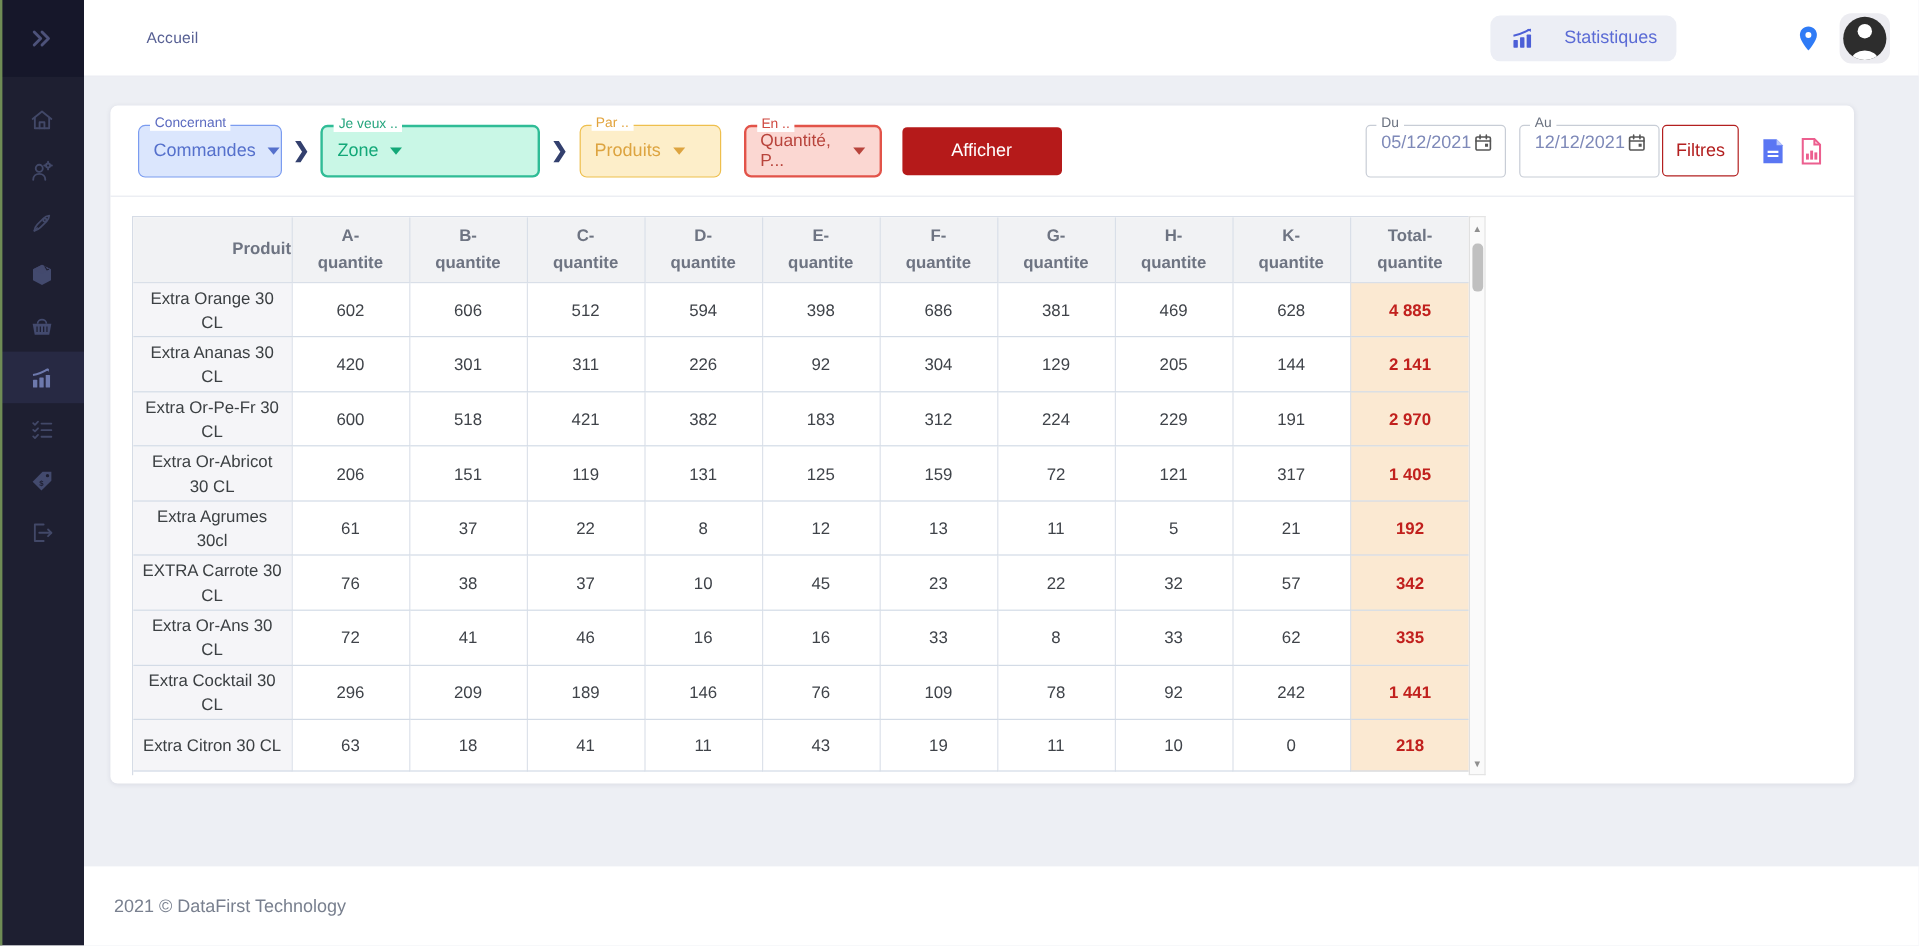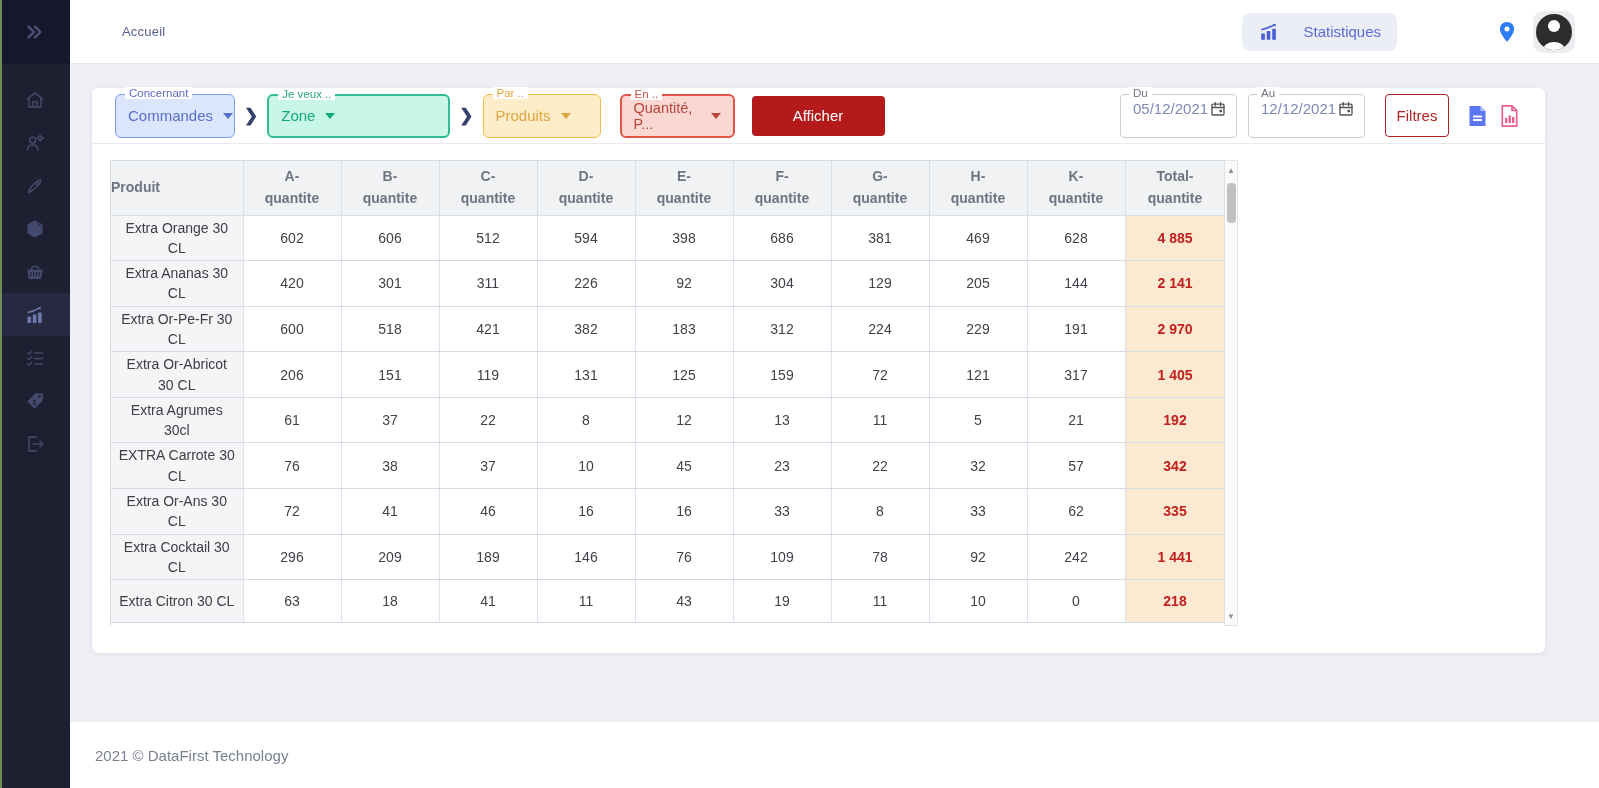--- a/index.html
+++ b/index.html
@@ -29,54 +29,54 @@
   .avatar-wrap { margin-left:16px; width:42px; height:42px; background:#ececf1; border-radius:10px; display:flex; align-items:center; justify-content:center; cursor:pointer; }
   .avatar { width:36px; height:36px; border-radius:50%; background:#2d2d2d; position:relative; overflow:hidden; }
   .avatar .head { position:absolute; top:6px; left:50%; transform:translateX(-50%); width:12px; height:12px; border-radius:50%; background:#fff; }
   .avatar .body { position:absolute; bottom:-8px; left:50%; transform:translateX(-50%); width:22px; height:16px; border-radius:50%; background:#fff; }
 
   
   .content { flex:1; background:#edeff4; padding:24px 0 0 22px; }
   .card { width:1453px; height:565px; background:#fff; border-radius:6px; box-shadow:0 1px 4px rgba(20,30,60,.08); }
 
   
-  .filter-bar { height:56px; display:flex; align-items:center; padding:0 25px 0 23px; border-bottom:1px solid #e8eaf0; }
+  .filter-bar { height:76px; display:flex; align-items:center; padding:0 25px 0 23px; border-bottom:1px solid #e8eaf0; }
   .ofield { position:relative; height:44px; border-radius:6px; display:flex; align-items:center; cursor:pointer; }
   .ofield .flabel { position:absolute; top:-8px; left:9px; font-size:11.5px; background:#fff; padding:0 4px; white-space:nowrap; }
   .ofield .fvalue { flex:1; display:flex; align-items:center; padding:0 12px; font-size:15px; }
   .caret { width:0; height:0; border-left:5.5px solid transparent; border-right:5.5px solid transparent; border-top:6.5px solid currentColor; margin-left:10px; }
   .f-blue  { width:120px; background:#dbe6fd; border:1.5px solid #7b9cf0; }
   .f-blue  .flabel { color:#5c6bc0; } .f-blue .fvalue { color:#5570cc; }
   .f-green { width:183px; background:#c9f7e6; border:2px solid #2fbc96; }
   .f-green .flabel { color:#26a57e; } .f-green .fvalue { color:#13a878; }
   .f-amber { width:118px; background:#fdeec9; border:1.5px solid #eebf4d; }
   .f-amber .flabel { color:#e2a33c; } .f-amber .fvalue { color:#dda440; }
   .f-red   { width:115px; background:#fbd7d2; border:2px solid #e25349; }
   .f-red   .flabel { color:#cf4a41; } .f-red .fvalue { color:#b8443c; font-size:14.5px; }
   .sep { color:#33406e; font-size:17px; font-weight:bold; margin:0 9px; user-select:none; }
   .afficher-btn { margin-left:17px; width:133px; height:40px; background:#b51a1a; color:#fff; font-size:15px; border:none; border-radius:4px; cursor:pointer; font-family:inherit; }
   .filter-spacer { flex:1; }
   .dfield { position:relative; width:117px; height:44px; border:1px solid #c8cdd6; border-radius:4px; display:flex; align-items:center; padding:0 9px 14px 12px; cursor:pointer; background:#fff; }
   .dfield .flabel { position:absolute; top:-8px; left:8px; font-size:11.5px; color:#6b7280; background:#fff; padding:0 4px; }
   .dfield .dvalue { color:#7e89b8; font-size:15px; flex:1; }
   .dfield + .dfield { margin-left:11px; }
-  .filtres-btn { margin-left:20px; width:64px; height:43px; background:#fff; border:1px solid #b32020; border-radius:4px; color:#b32020; font-size:15px; cursor:pointer; font-family:inherit; }
+  .filtres-btn { margin-left:2px; width:64px; height:43px; background:#fff; border:1px solid #b32020; border-radius:4px; color:#b32020; font-size:15px; cursor:pointer; font-family:inherit; }
   .export-icons { display:flex; align-items:center; gap:11px; margin-left:18px; }
   .export-icons > div { cursor:pointer; display:flex; }
 
   
   .table-zone { display:flex; margin:16px 0 0 18px; height:466px; }
   .tbl-clip { width:1114px; height:466px; overflow:hidden; border-left:1px solid #d6dce6; border-top:1px solid #d6dce6; }
   table { border-collapse:collapse; table-layout:fixed; width:1114px; }
   col.c-prod { width:132px; }
   col.c-val { width:98px; }
   col.c-total { width:100px; }
   th { height:54px; background:#f1f2f4; color:#6e7482; font-size:14px; font-weight:bold;
        border-right:1px solid #d9dfe8; border-bottom:1px solid #d9dfe8; text-align:center; line-height:1.55; }
-  th.h-prod { text-align:left; }
+  th.h-prod { text-align:right; padding-left:12px; }
   td { height:43px; font-size:14px; color:#3f4349; text-align:center;
        border-right:1px solid #dde2ea; border-bottom:1px solid #d3dbe6; background:#fff; }
   td.prod { background:#f5f5f8; color:#3c4043; padding:2px 6px; line-height:1.45; }
   td.total { background:#fbe9d2; color:#c1201d; font-weight:bold; white-space:nowrap; }
 
   
   .vscroll { width:14px; height:466px; background:#fafafa; border:1px solid #e4e4e4; border-left:1px solid #e0e0e0; position:relative; }
   .vs-arrow { position:absolute; left:0; width:12px; height:16px; display:flex; align-items:center; justify-content:center; font-size:8px; color:#8f8f8f; cursor:pointer; }
   .vs-up { top:1px; } .vs-down { bottom:1px; }
   .vs-thumb { position:absolute; left:2px; top:22px; width:9px; height:40px; background:#c0c0c0; border-radius:4px; cursor:grab; }

